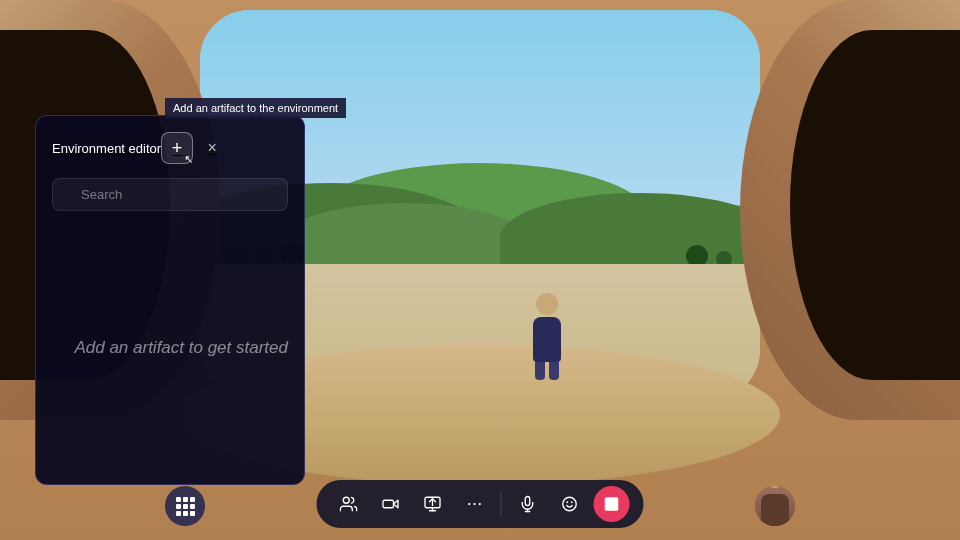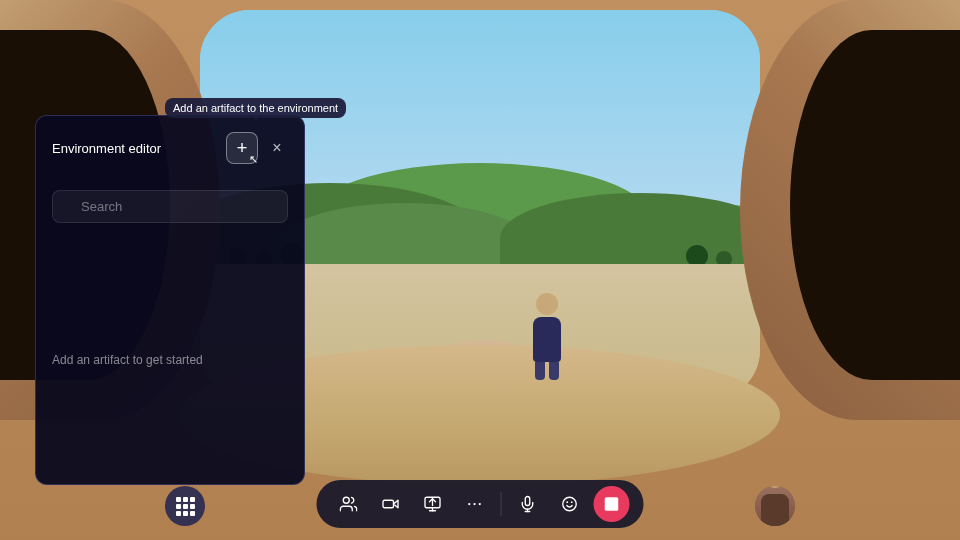--- a/index.html
+++ b/index.html
@@ -237,22 +237,23 @@
       background: rgba(8, 8, 30, 0.95);
       border-radius: 12px;
       border: 1px solid rgba(100, 100, 180, 0.4);
       z-index: 10;
       padding: 16px;
     }
 
     .panel-header {
       display: flex;
       align-items: center;
-      justify-content: space-between;
-      margin-bottom: 26px;
+      justify-content: flex-start;
+      margin-bottom: 14px;
+      text-decoration: underline;
     }
 
     .panel-title {
       color: #ffffff;
       font-size: 13px;
       font-weight: 500;
     }
 
     .panel-actions {
       display: flex;
@@ -308,36 +309,37 @@
       outline: none;
     }
 
     .search-box::placeholder {
       color: rgba(255, 255, 255, 0.4);
     }
 
     .panel-empty {
       display: flex;
       align-items: center;
-      justify-content: flex-start;
+      justify-content: flex-end;
       height: 250px;
       color: rgba(255, 255, 255, 0.5);
-      font-size: 12px;
+      font-size: 17px;
+      font-style: italic;
     }
 
     
     .tooltip {
       position: absolute;
       top: 98px;
       left: 165px;
       background: rgba(30, 30, 60, 0.95);
       color: white;
       font-size: 11px;
       padding: 4px 8px;
-      border-radius: 8px;
+      border-radius: 0;
       white-space: nowrap;
       z-index: 20;
     }
 
     .tooltip::after {
       content: '';
       position: absolute;
       bottom: -5px;
       left: 50%;
       transform: translateX(-50%);

